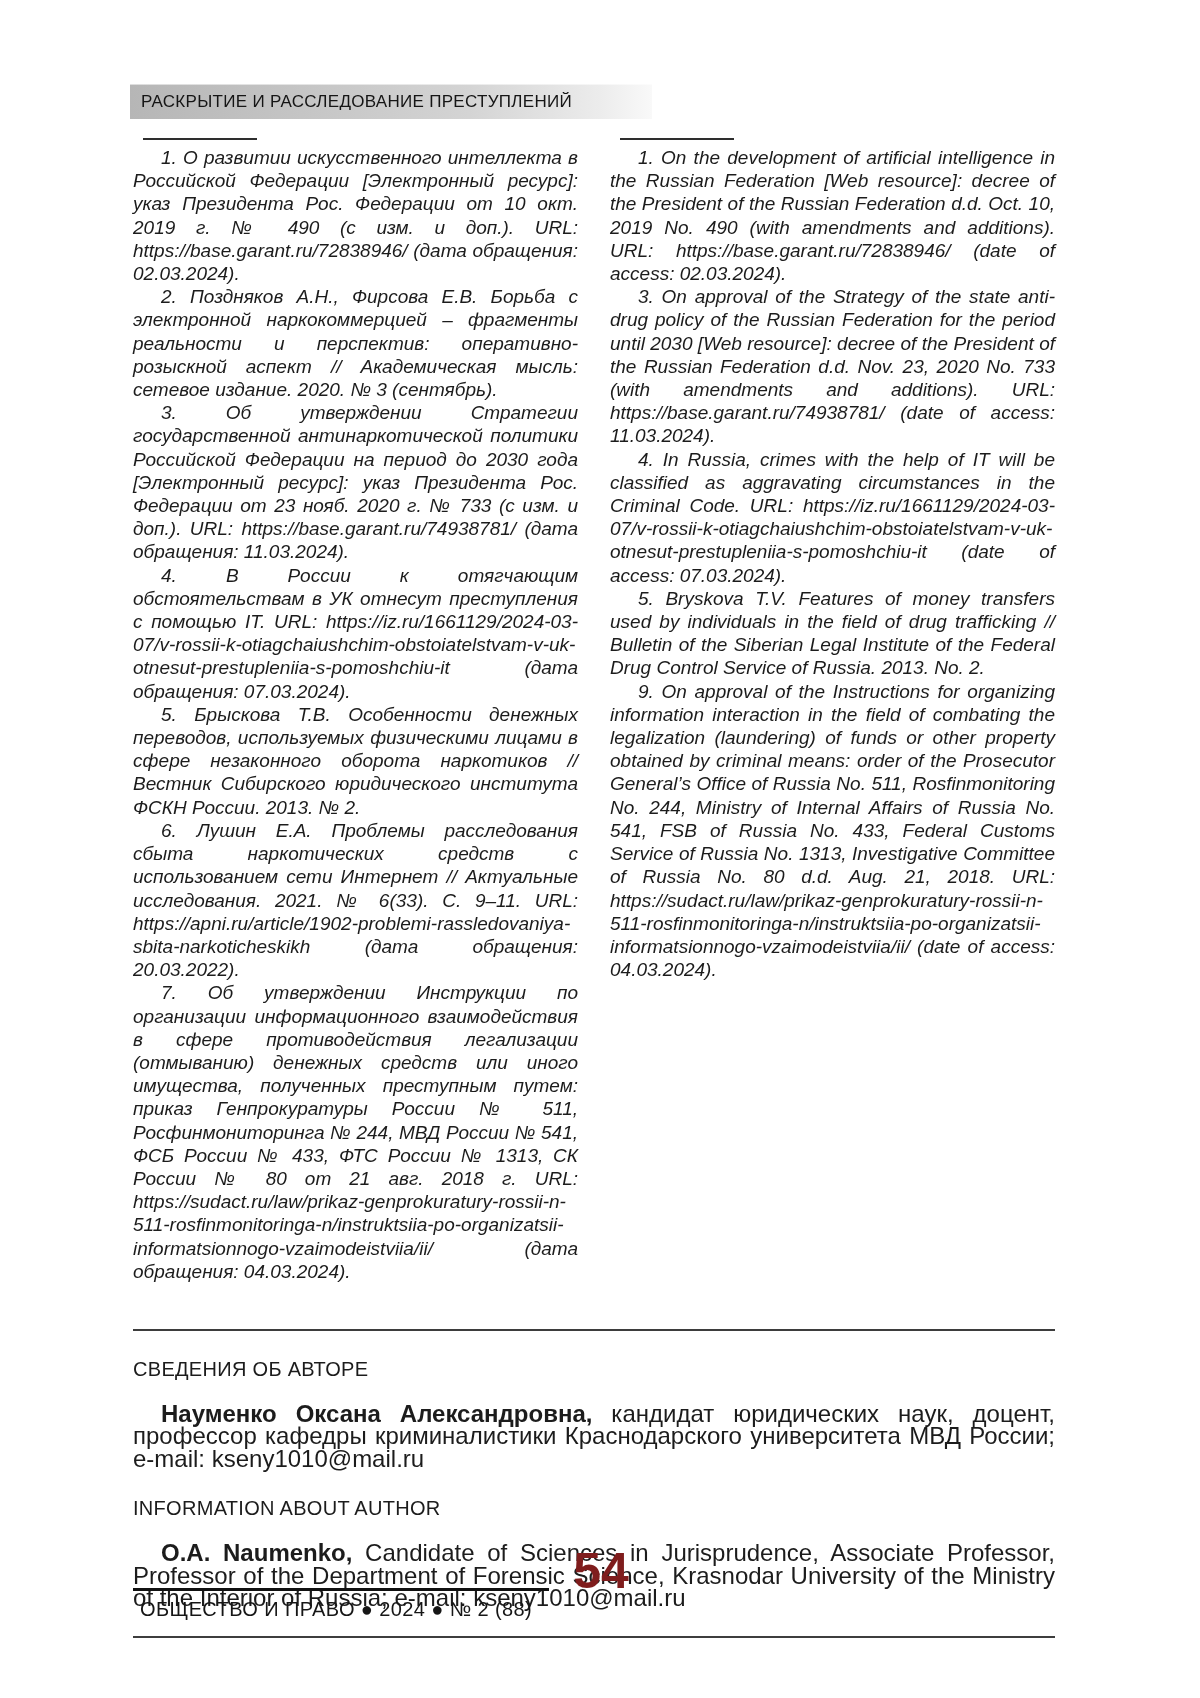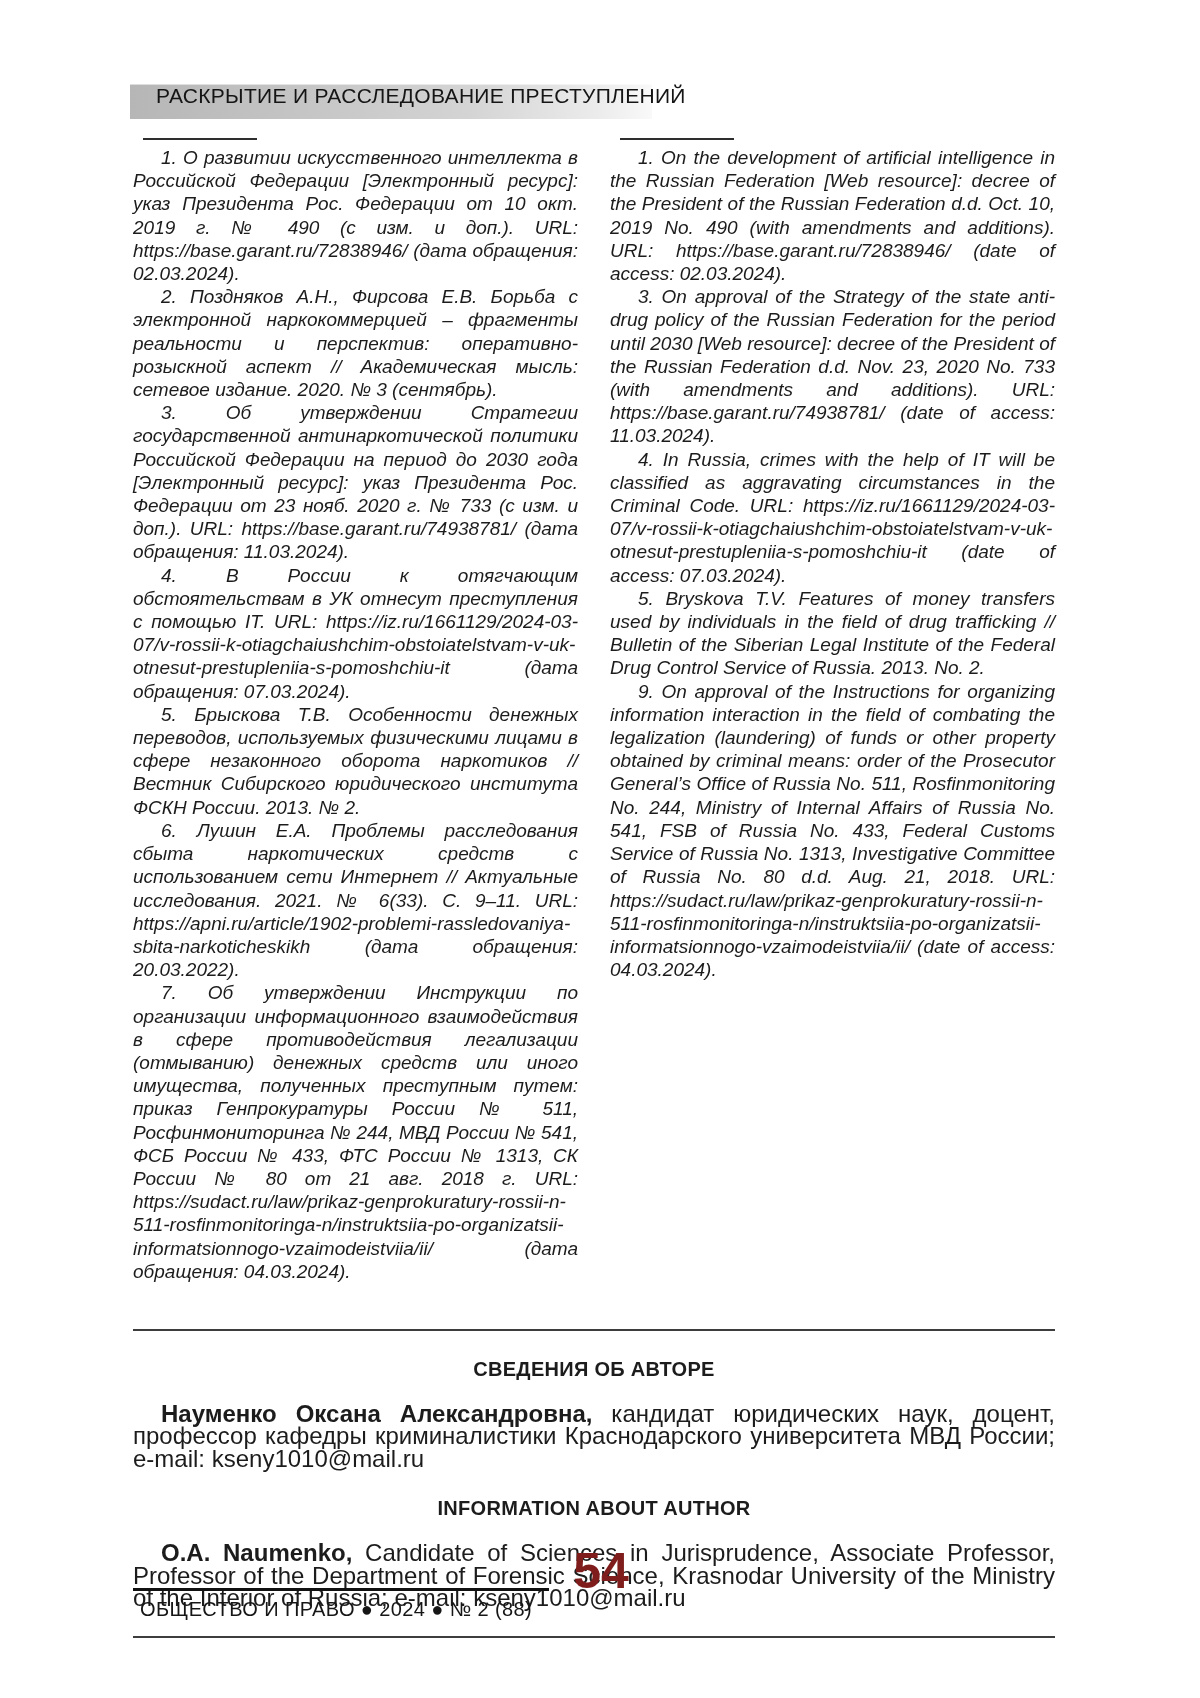--- a/index.html
+++ b/index.html
@@ -11,23 +11,23 @@
     background:#ffffff;
     font-family:"Liberation Sans", sans-serif;
     color:#1c1c1c;
     overflow:hidden;
   }
   .banner {
     position:absolute; left:130px; top:84px;
     width:522px; height:35px;
     background:linear-gradient(to right,#b6b6b6 0%, #c6c6c6 35%, #d4d4d4 65%, #ececec 90%, #f9f9f9 100%);
     box-shadow:inset 0 1px 0 rgba(255,255,255,.55);
-    display:flex; align-items:flex-start;
-    padding-left:26px;
-    font-size:21px; letter-spacing:.3px; color:#151515;
+    display:flex; align-items:center;
+    padding-left:11px;
+    font-size:17px; letter-spacing:.3px; color:#151515;
     white-space:nowrap;
   }
   .content {
     position:absolute; left:133px; top:130px; width:922px;
   }
   .columns { display:flex; gap:32px;justify-content:center; }
   .col { width:445px; }
   .footnote-rule {
     width:114px; border-top:2px solid #2e2e2e;
     margin:8px 0 6px 10px;
@@ -37,22 +37,21 @@
     font-size:19px; line-height:23.2px;
     text-align:justify; text-indent:28px;
     overflow-wrap:anywhere;
   }
   .divider {
     border-top:2px solid #3d3d3d;
     margin-top:46px;
   }
   .info-heading {
     margin-top:27px;
-    text-align:center;
-    font-size:20px; font-weight:bold;
+    font-size:20px; font-weight:normal;
     letter-spacing:.3px;
   }
   p.author {
     margin-top:22px;
     font-size:24px; line-height:22.5px;
     text-align:justify; text-indent:28px;
     overflow-wrap:anywhere;
   }
   p.author .author-name { font-weight:bold; }
   .divider.end { margin-top:26px; }

